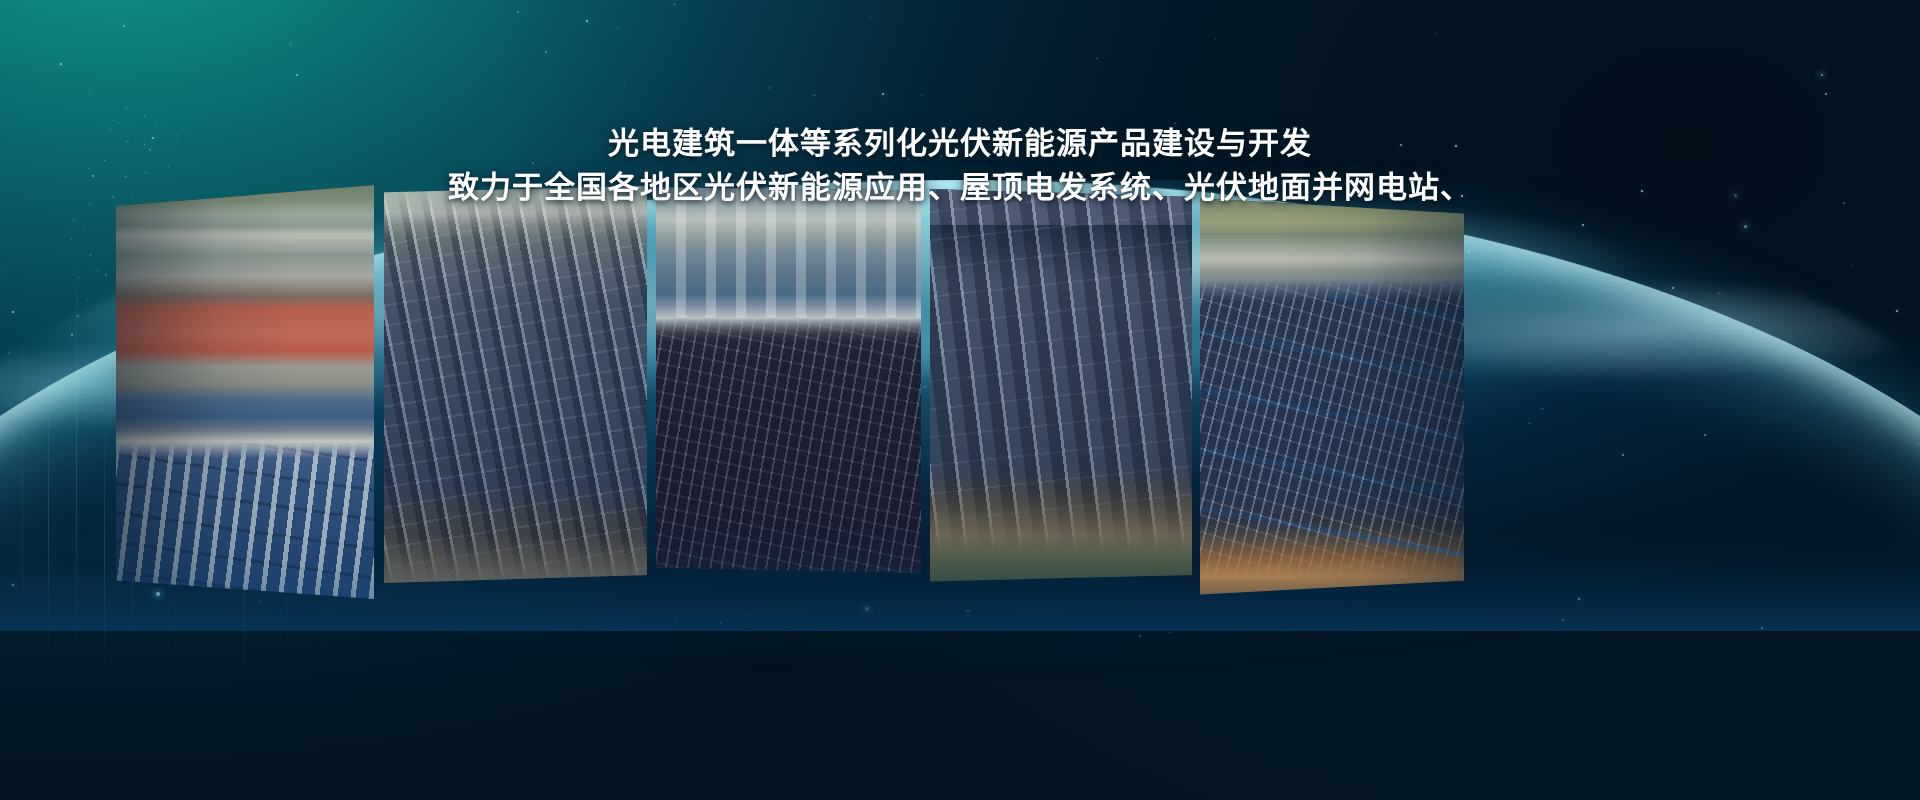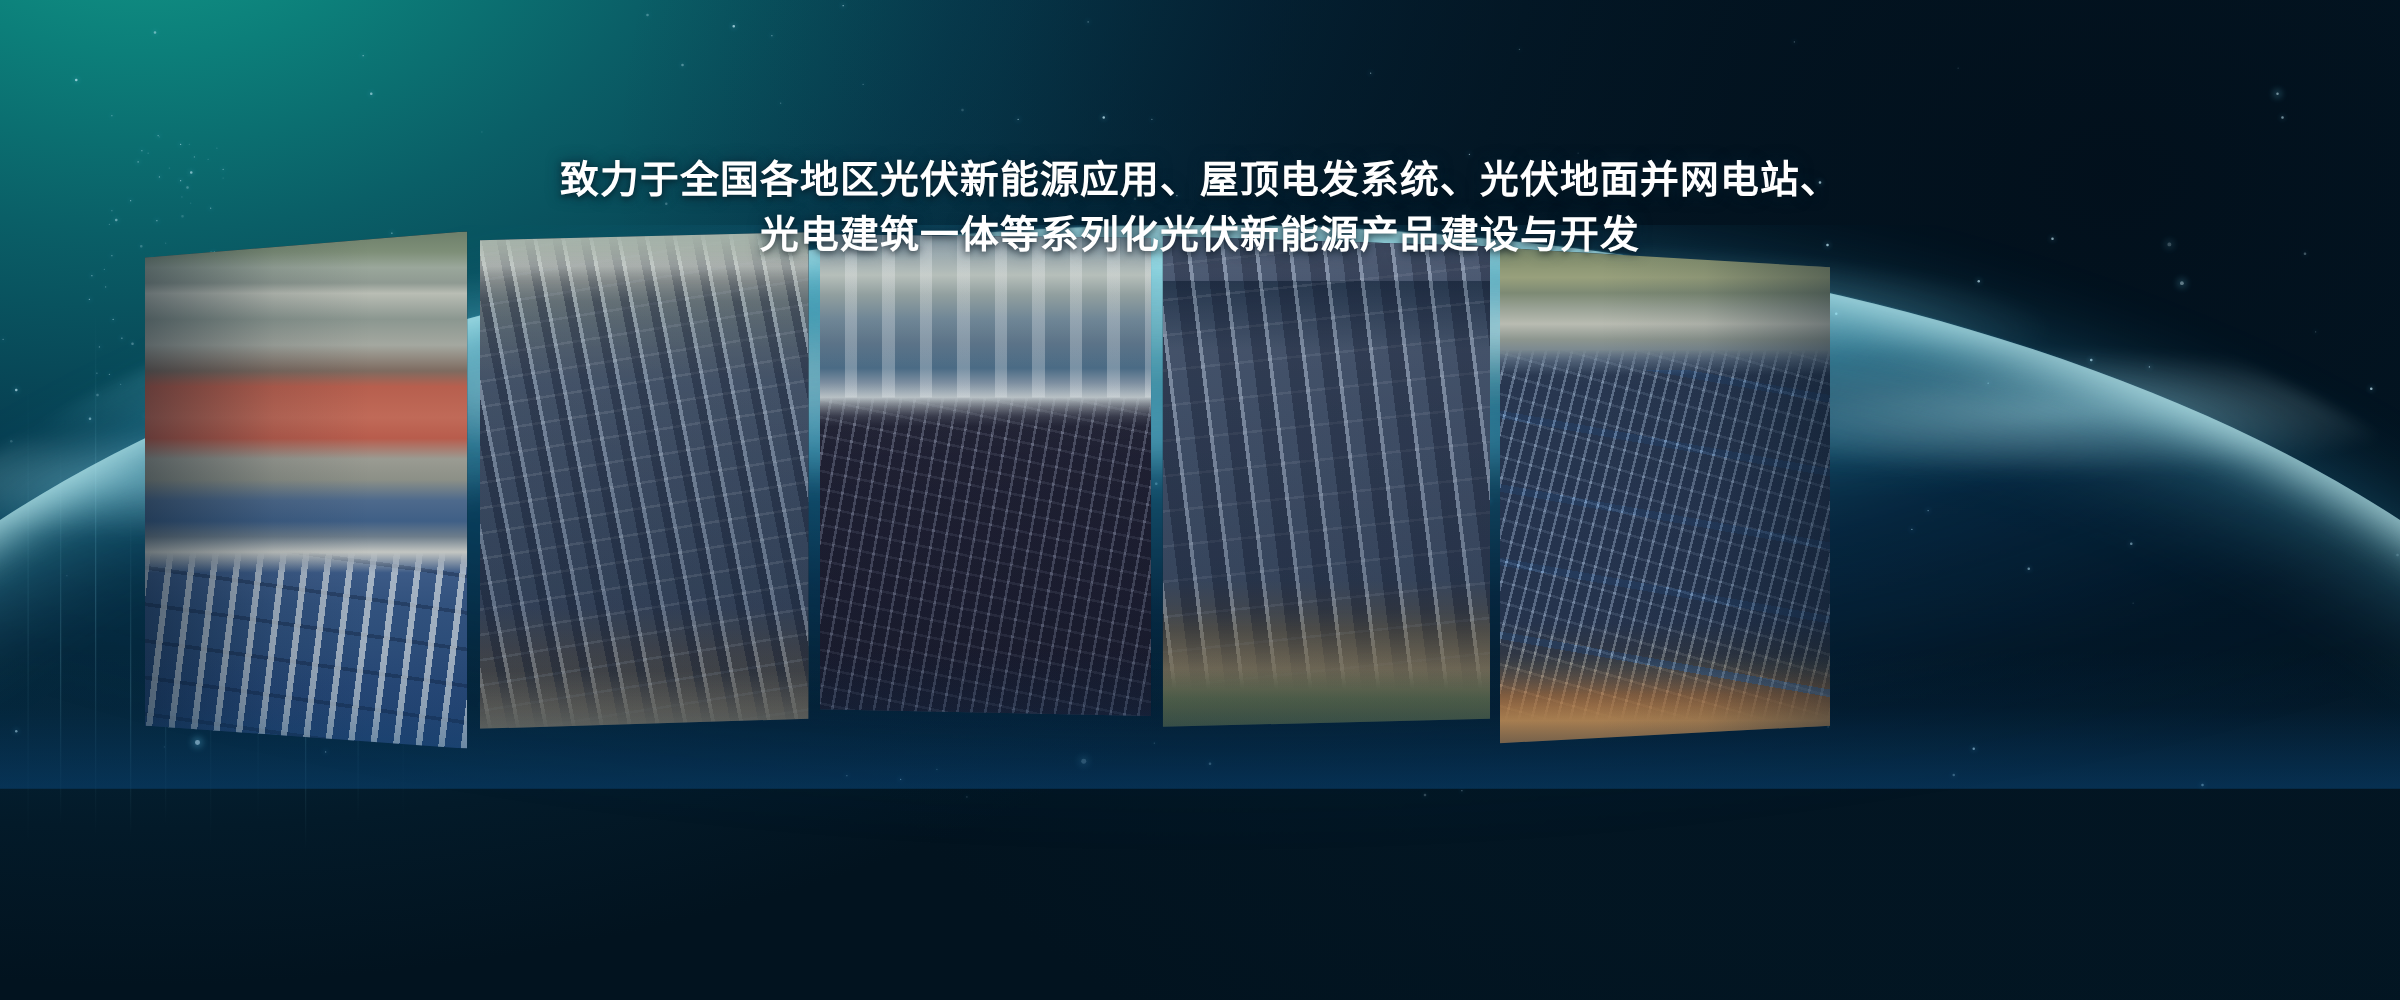--- a/index.html
+++ b/index.html
@@ -589,22 +589,22 @@
       <div class="streak" style="left: 104px; top: 410px; height: 260px; opacity: 0.48;"></div>
       <div class="streak" style="left: 132px; top: 320px; height: 340px; opacity: 0.48;"></div>
       <div class="streak" style="left: 168px; top: 380px; height: 300px; opacity: 0.18;"></div>
       <div class="streak" style="left: 206px; top: 260px; height: 400px; opacity: 0.33;"></div>
       <div class="streak" style="left: 244px; top: 430px; height: 250px; opacity: 0.48;"></div>
       <div class="streak" style="left: 286px; top: 330px; height: 330px; opacity: 0.48;"></div>
       <div class="streak" style="left: 322px; top: 290px; height: 370px; opacity: 0.18;"></div>
     </div>
 
   <div class="headline">
+    <span class="line">光电建筑一体等系列化光伏新能源产品建设与开发</span>
     <span class="line">致力于全国各地区光伏新能源应用、屋顶电发系统、光伏地面并网电站、</span>
-    <span class="line">光电建筑一体等系列化光伏新能源产品建设与开发</span>
   </div>
 
   <div class="gallery">
 
     <div class="panel p1">
       <div class="photo photo1"></div>
       <div class="shade sh-left"></div>
     </div>
 
     <div class="panel p2">

